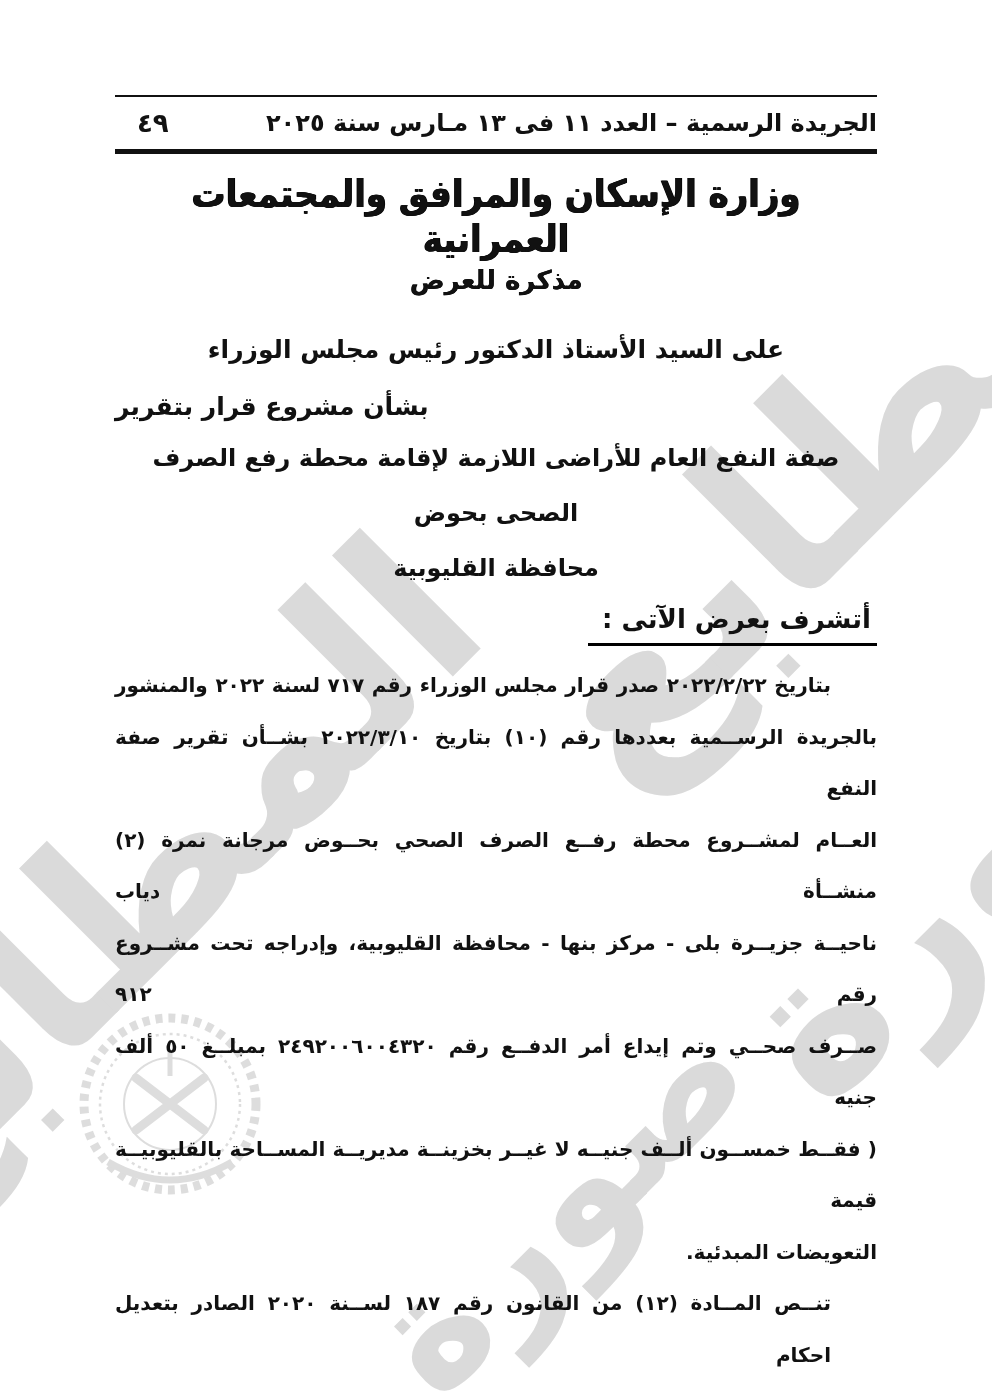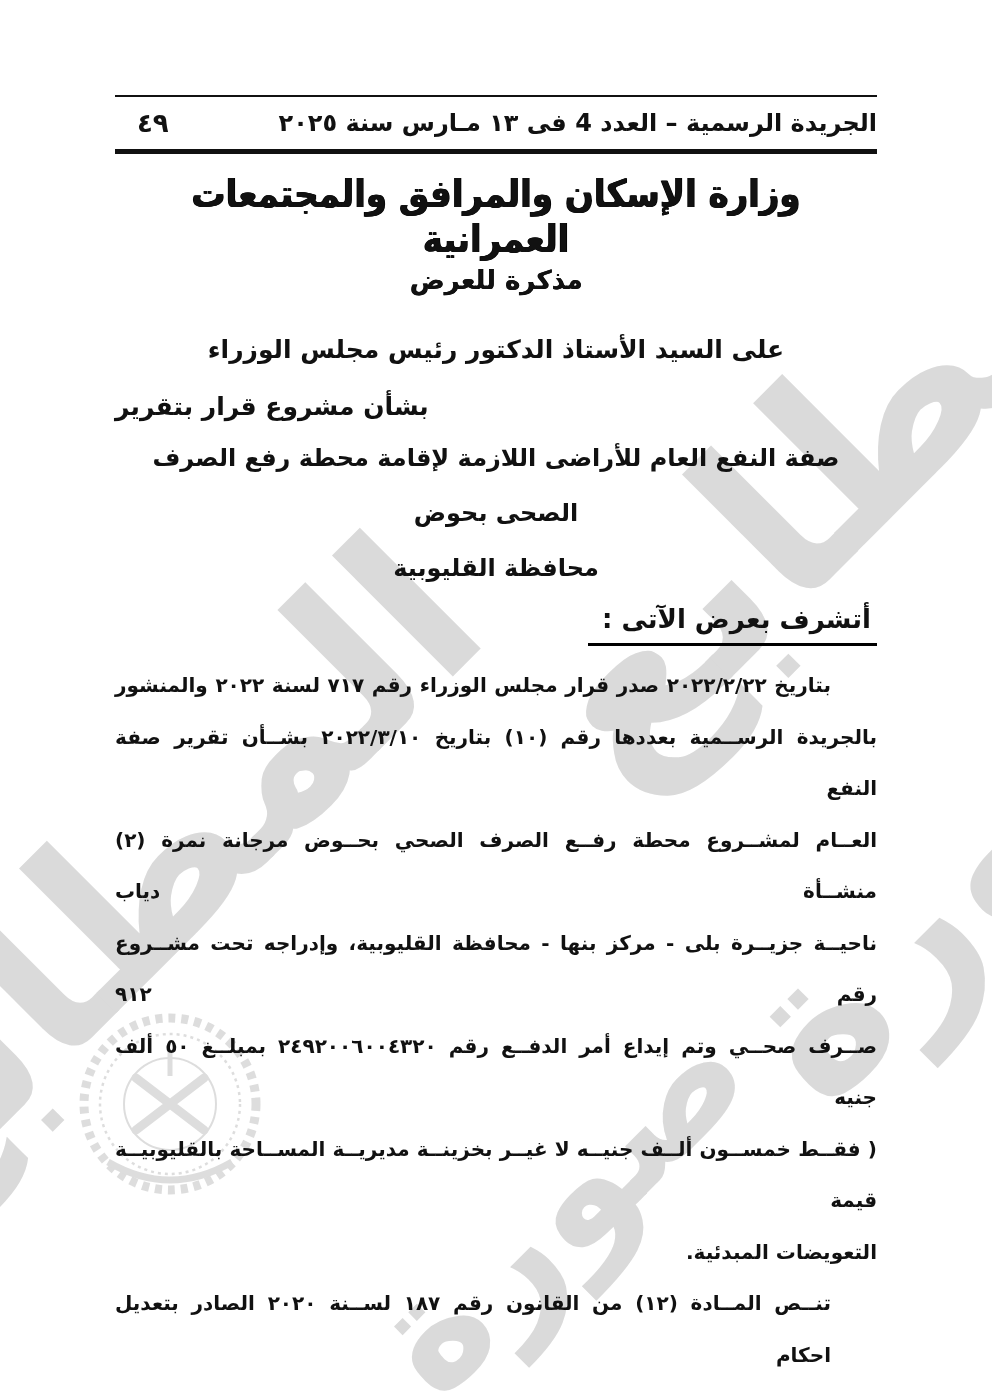--- a/index.html
+++ b/index.html
@@ -113,21 +113,21 @@
         <path d="M60 150 Q122 186 184 150" stroke-width="7"></path>
       </g>
     </svg>
   </div>
 
   <div class="content">
 
     <div class="rule-thin"></div>
 
     <div class="header-row">
-      <div class="issue-line">الجريدة الرسمية – العدد 4 فى ١٣ مـارس سنة ٢٠٢٥</div>
+      <div class="issue-line">الجريدة الرسمية – العدد ١١ فى ١٣ مـارس سنة ٢٠٢٥</div>
       <div class="page-number">٤٩</div>
     </div>
 
     <div class="rule-thick"></div>
 
     <div class="ministry-title">وزارة الإسكان والمرافق والمجتمعات العمرانية</div>
     <div class="memo-type">مذكرة للعرض</div>
     <div class="addressee">على السيد الأستاذ الدكتور رئيس مجلس الوزراء</div>
     <div class="regarding">بشأن مشروع قرار بتقرير</div>
 

